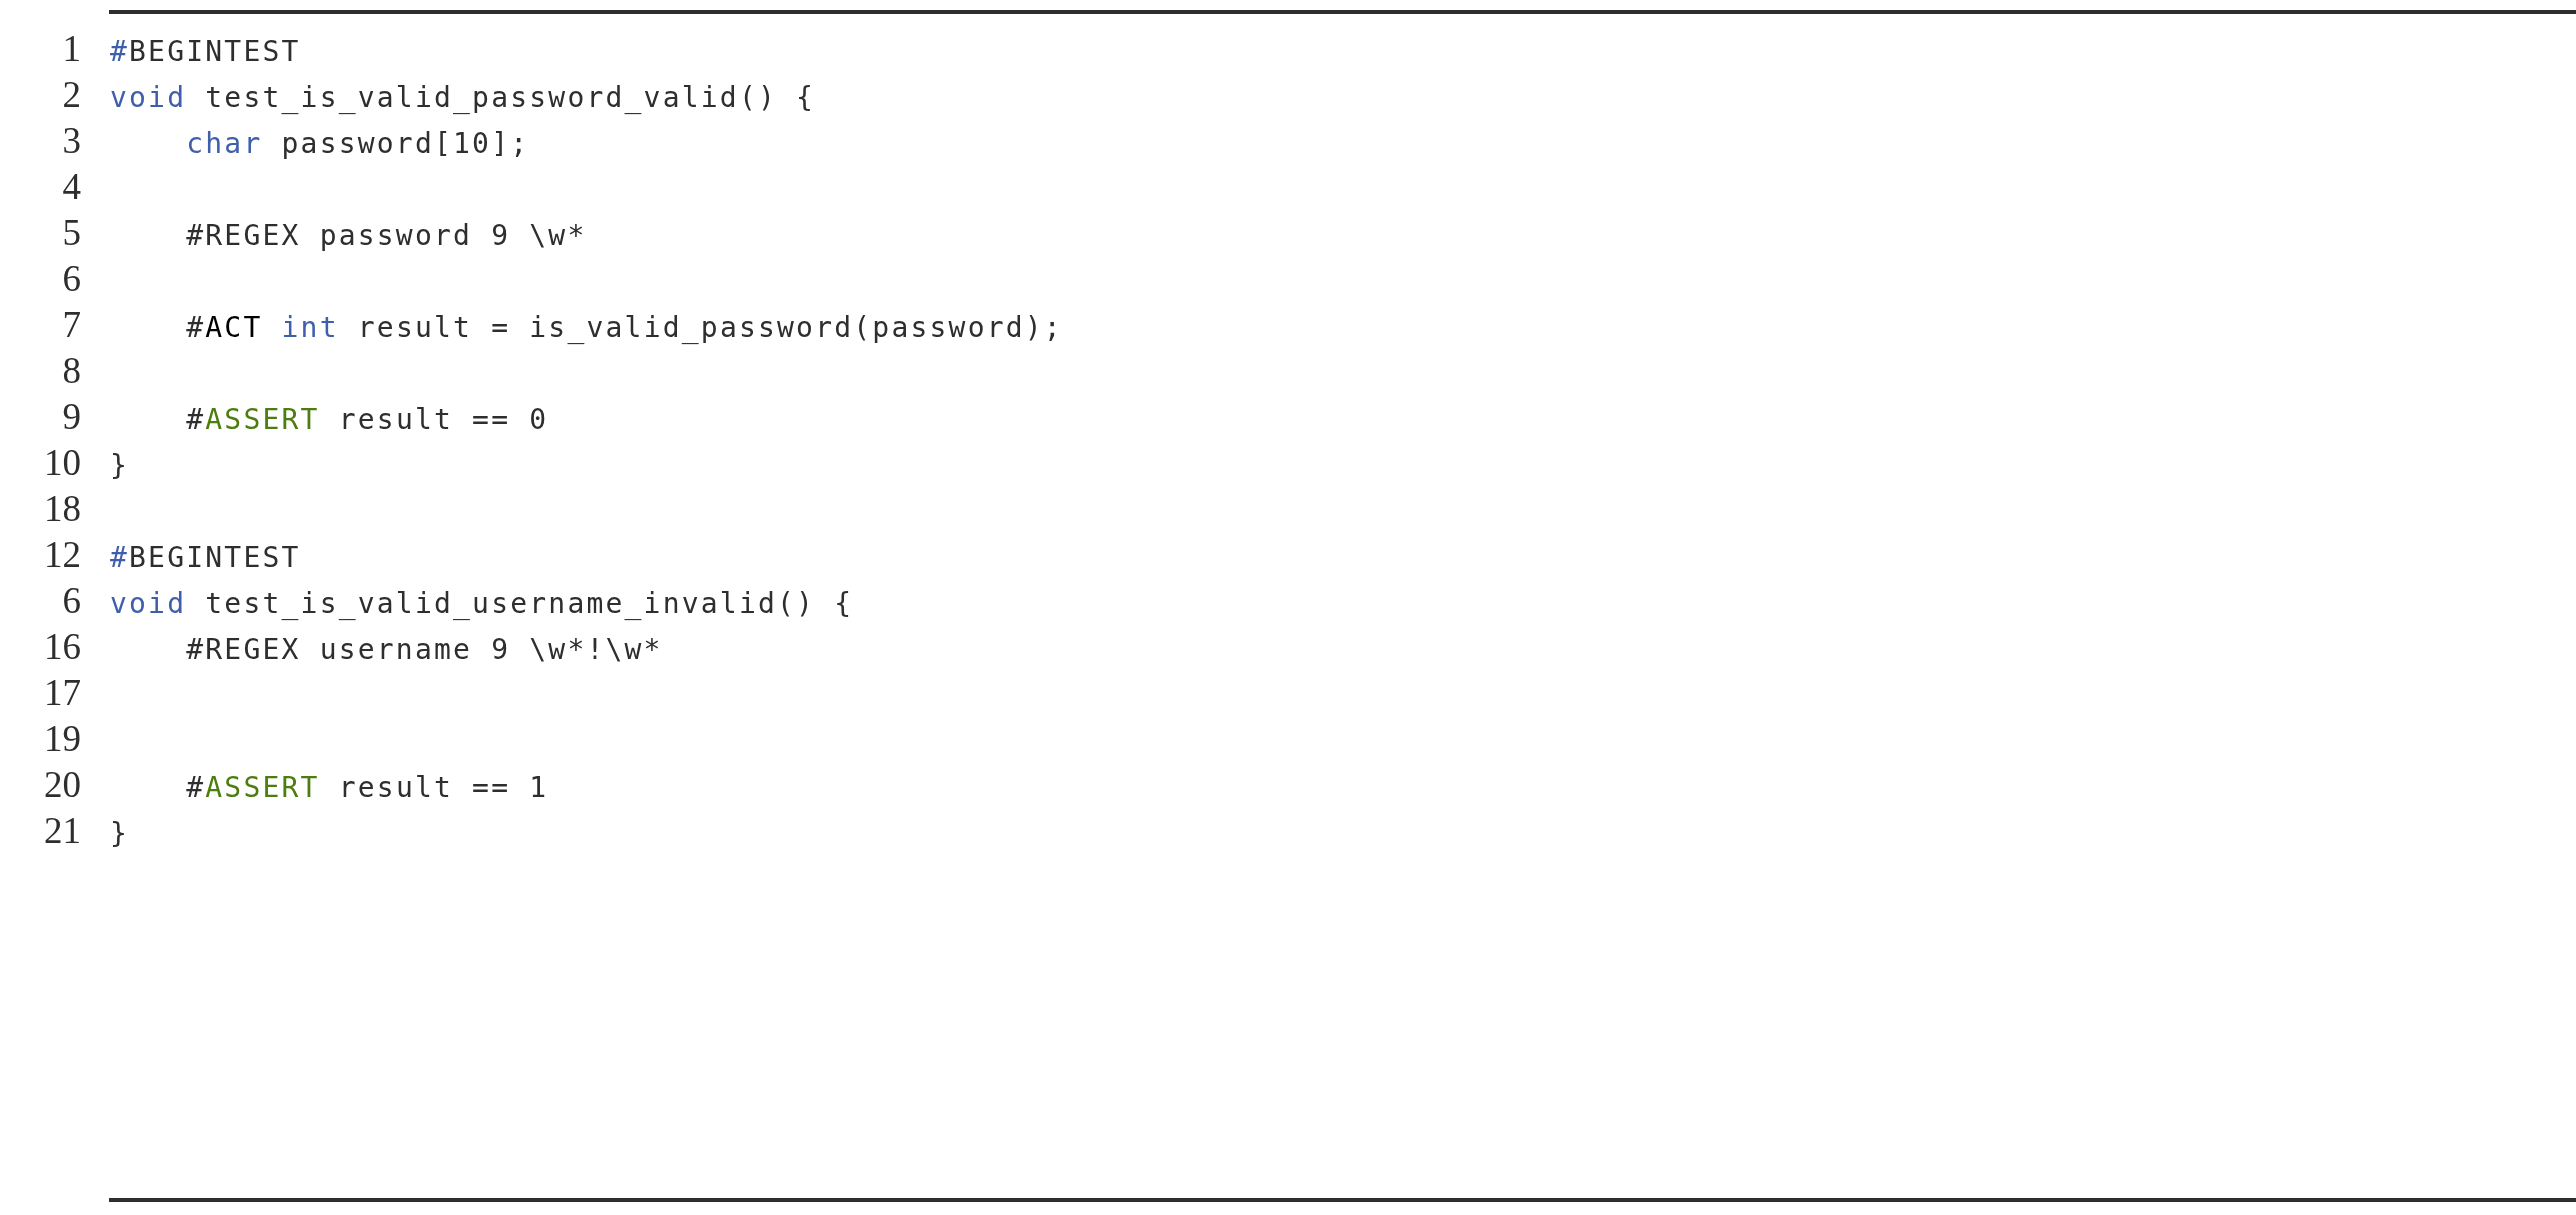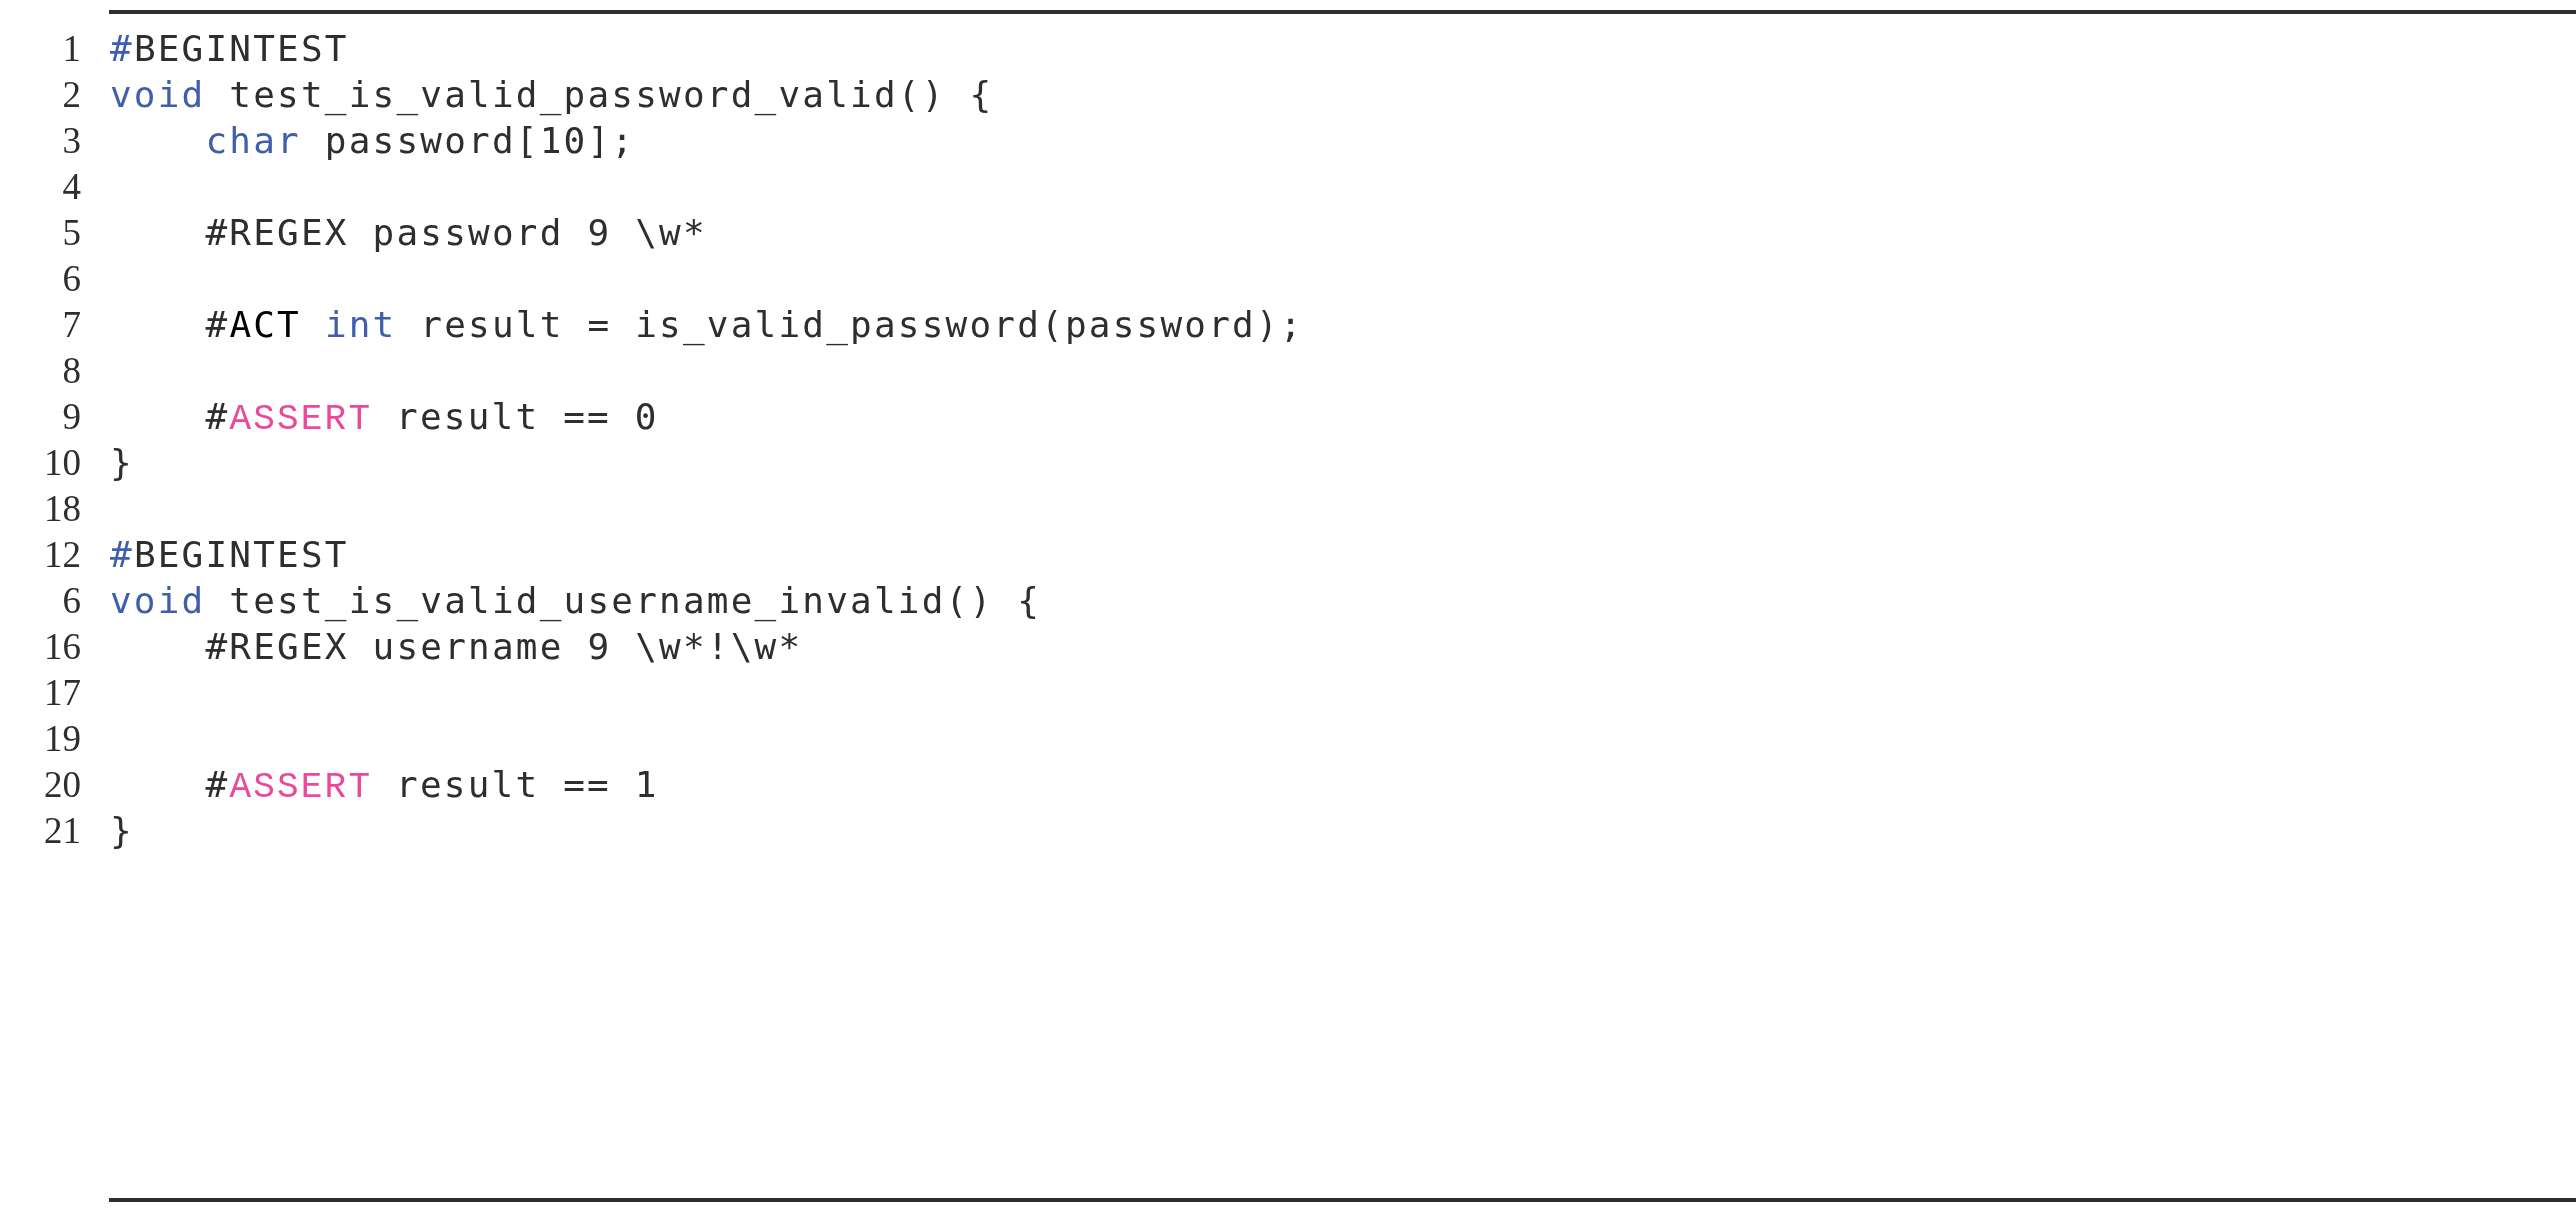--- a/index.html
+++ b/index.html
@@ -59,31 +59,31 @@
     line-height: 46px;
     color: #2e2e2e;
     letter-spacing: 0px;
     font-variant-numeric: oldstyle-nums;
   }
 
   .code {
     flex: 1 1 auto;
     padding-left: 29px;
     font-family: "DejaVu Sans Mono", "Liberation Mono", monospace;
-    font-size: 36px;
+    font-size: 28px;
     line-height: 46px;
     color: #2e2e2e;
     letter-spacing: 2.2px;
     white-space: pre;
   }
 
   
   .tok-kw      { color: #3f5fab; }  
   .tok-act     { color: #000000; }  
-  .tok-assert  { color: #ec4899; font-family: Liberation Mono, monospace; }  
+  .tok-assert  { color: #4d7c0f; }  
   .tok-plain   { color: #2e2e2e; }
   .tok-hash    { color: #2e2e2e; }
 </style>
 </head>
 <body>
 
 <div class="listing">
 
   <div class="rule rule-top"></div>
 

